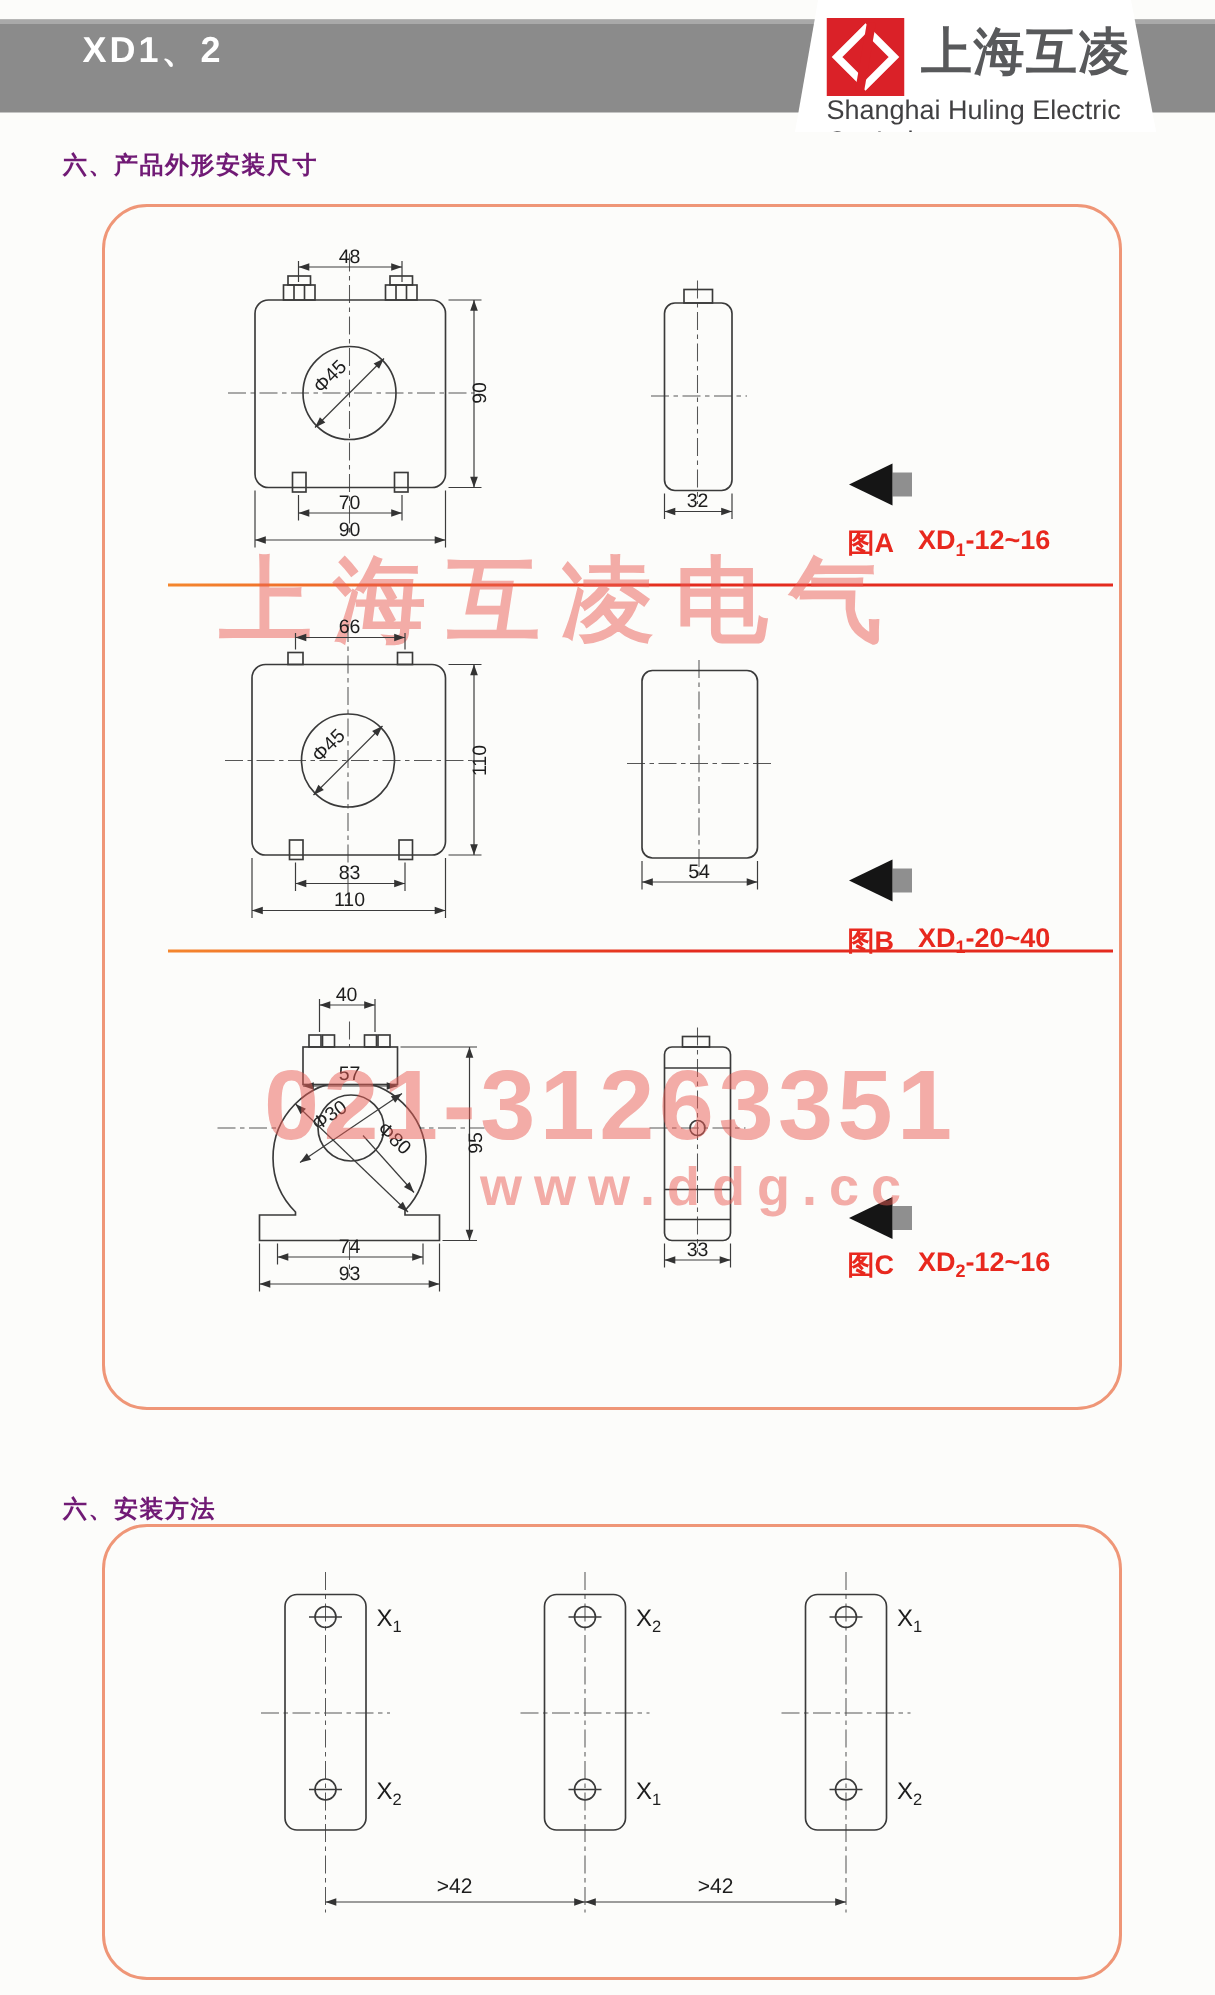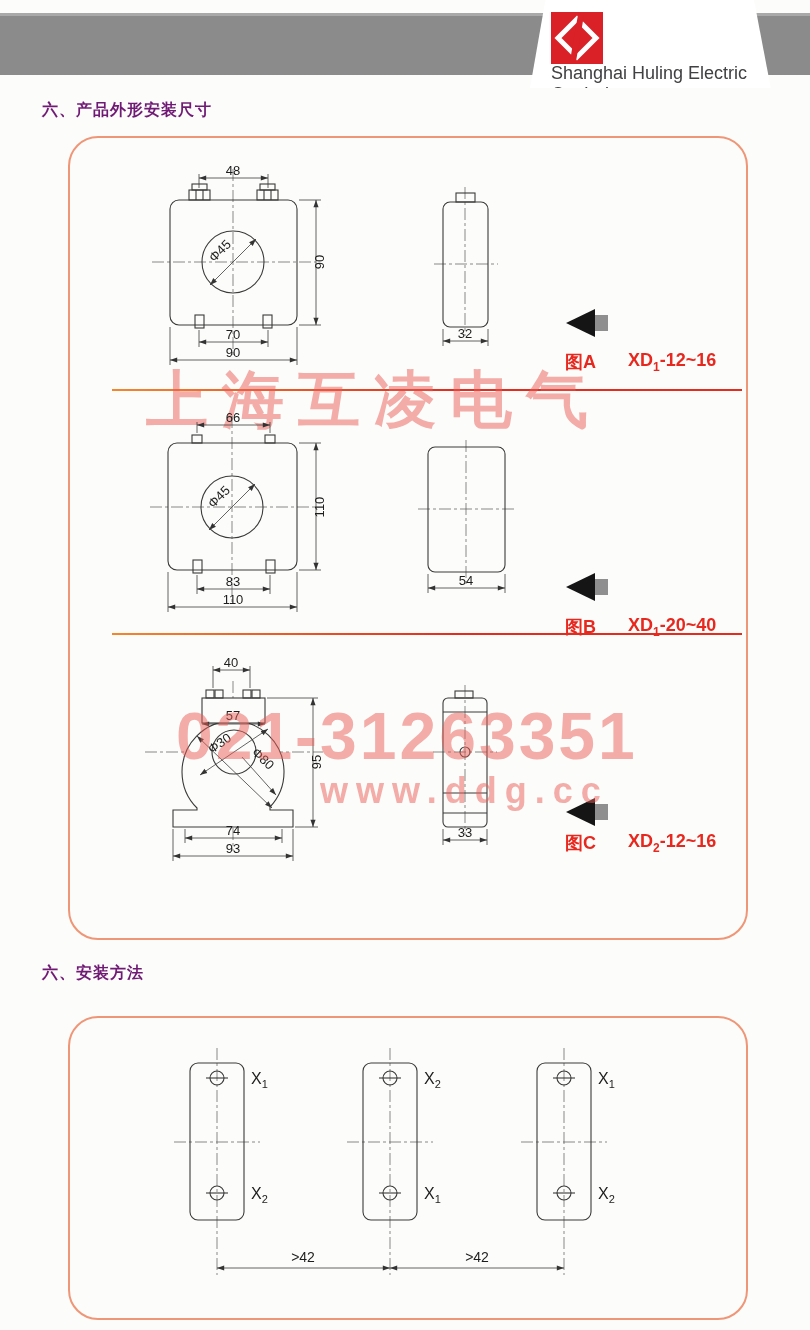--- a/index.html
+++ b/index.html
@@ -13,59 +13,61 @@
   .subtitle{font-size:14px;margin-top:4px;letter-spacing:1px;font-weight:bold;}
   .logo-panel{position:absolute;left:530px;top:0;width:280px;height:88px;background:#ffffff;
           clip-path:polygon(5.5% 0,80% 0,86% 100%,0 100%);}
   .logo-mark{position:absolute;left:21px;top:12px;width:52px;height:52px;}
   .company-cn{position:absolute;left:84px;top:12px;font-size:34px;color:#58595b;
           font-weight:600;letter-spacing:1px;}
   .company-en{position:absolute;left:21px;top:63px;font-size:18px;color:#414042;}
   
   .section-title{position:absolute;color:#701a75;font-weight:bold;font-size:16px;letter-spacing:1px;}
   #title1{left:42px;top:100px;}
-  #title2{left:42px;top:963px;}
+  #title2{left:42px;top:996px;}
   
   .frame{position:absolute;border:2px solid #ef9677;border-radius:30px;}
   #frame1{left:68px;top:136px;width:676px;height:800px;}
   #frame2{left:68px;top:1016px;width:676px;height:300px;}
   .divider{position:absolute;height:2px;background:linear-gradient(90deg,#f4862d,#e42b1e 55%,#e42b1e);}
   #divider1{left:112px;top:389px;width:630px;}
   #divider2{left:112px;top:633px;width:630px;}
   
   .watermark{position:absolute;color:rgba(233,92,84,0.5);font-weight:bold;white-space:nowrap;pointer-events:none;}
   #wm1{left:146px;top:358px;font-size:62px;letter-spacing:14px;text-align:center;}
   #wm2{left:176px;top:698px;font-size:66px;letter-spacing:3px;}
   #wm3{left:320px;top:770px;font-size:36px;letter-spacing:8px;}
   
   .fig{position:absolute;}
-  .fig-caption{position:absolute;color:#e8281e;font-weight:bold;font-size:18px;display:flex;gap:32px;}
+  .fig-caption{position:absolute;color:#e8281e;font-weight:bold;font-size:18px;display:flex;gap:16px;}
   .fig-caption sub{font-size:12px;}
   svg text{font-family:"Liberation Sans",sans-serif;font-size:13px;fill:#1d1d1d;}
   .out{stroke:#3a3a3a;stroke-width:1.1;fill:none;}
   .outf{stroke:#3a3a3a;stroke-width:1.1;fill:#fcfcfa;}
   .dim{stroke:#3c3c3c;stroke-width:0.8;fill:none;}
   .cl{stroke:#565656;stroke-width:0.7;stroke-dasharray:12 3 3 3;fill:none;}
   .plate-label{font-size:16px;}
   .sub-t{font-size:11px;}
 </style>
 </head>
 <body>
 
 <div class="banner"></div>
 <div class="banner-text">
+  <div class="model">XD1、2</div>
 </div>
 <div class="logo-panel">
   <span class="logo-mark">
     <svg width="52" height="52" viewBox="0 0 52 52">
       <rect width="52" height="52" fill="#da2128"></rect>
       <path d="M26,7 L45,26 L26,45 L7,26 Z" fill="none" stroke="#ffffff" stroke-width="5"></path>
       <line x1="30" y1="3" x2="22" y2="49" stroke="#da2128" stroke-width="6"></line>
     </svg>
   </span>
+  <div class="company-cn">上海互凌</div>
   <div class="company-en">Shanghai Huling Electric Co.,Ltd.</div>
 </div>
 
 <div id="title1" class="section-title">六、产品外形安装尺寸</div>
 <div id="frame1" class="frame"></div>
 
 <svg class="fig" style="left:90px;top:162px" width="560" height="212">
   <defs>
     <marker id="arrA" viewBox="0 0 10 10" refX="9.5" refY="5" markerWidth="10" markerHeight="10" orient="auto-start-reverse">
       <path d="M0.5,1.8 L9.5,5 L0.5,8.2 Z" fill="#333"></path>

